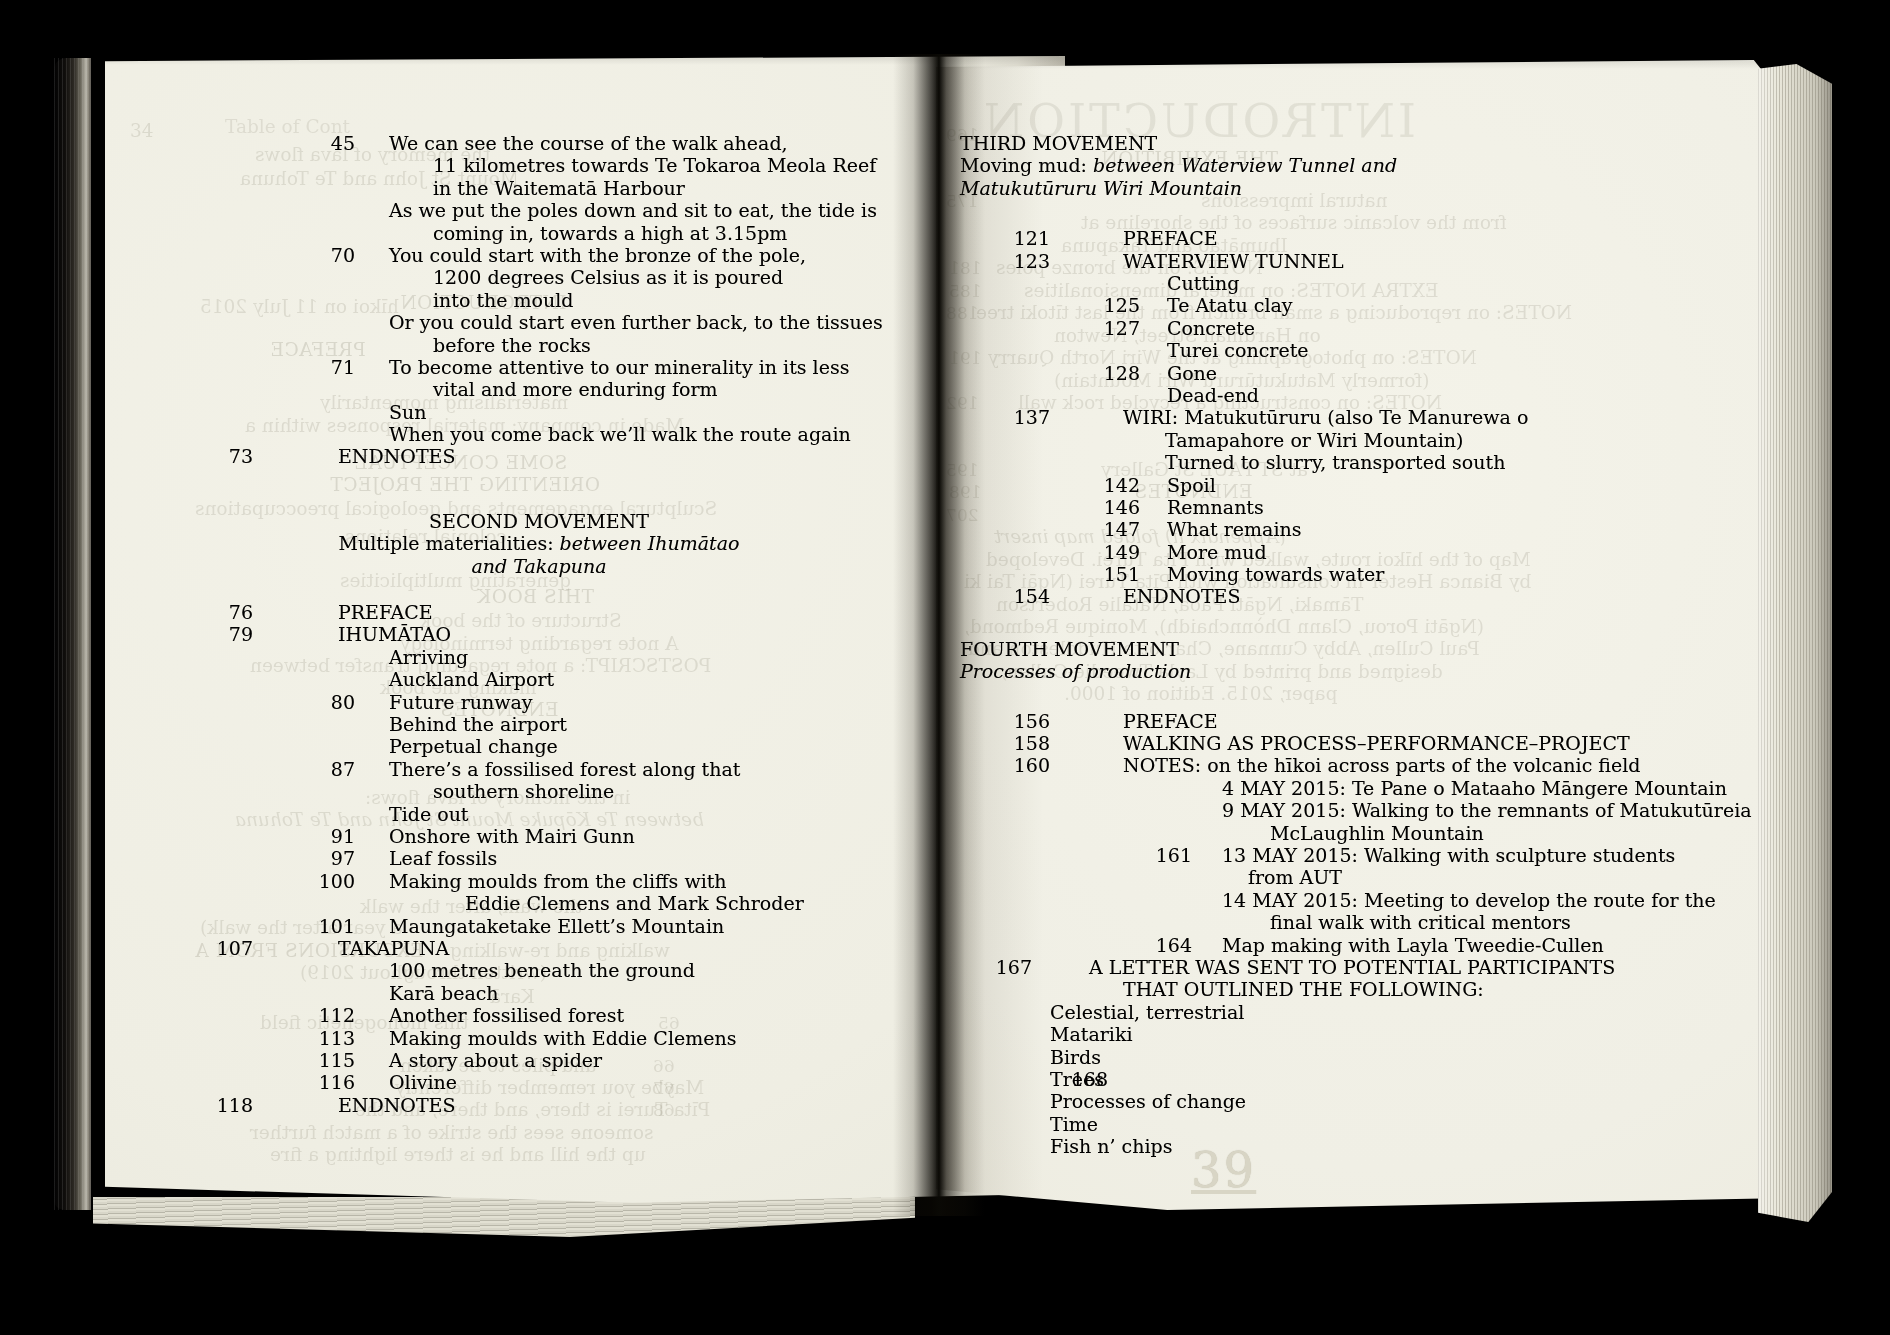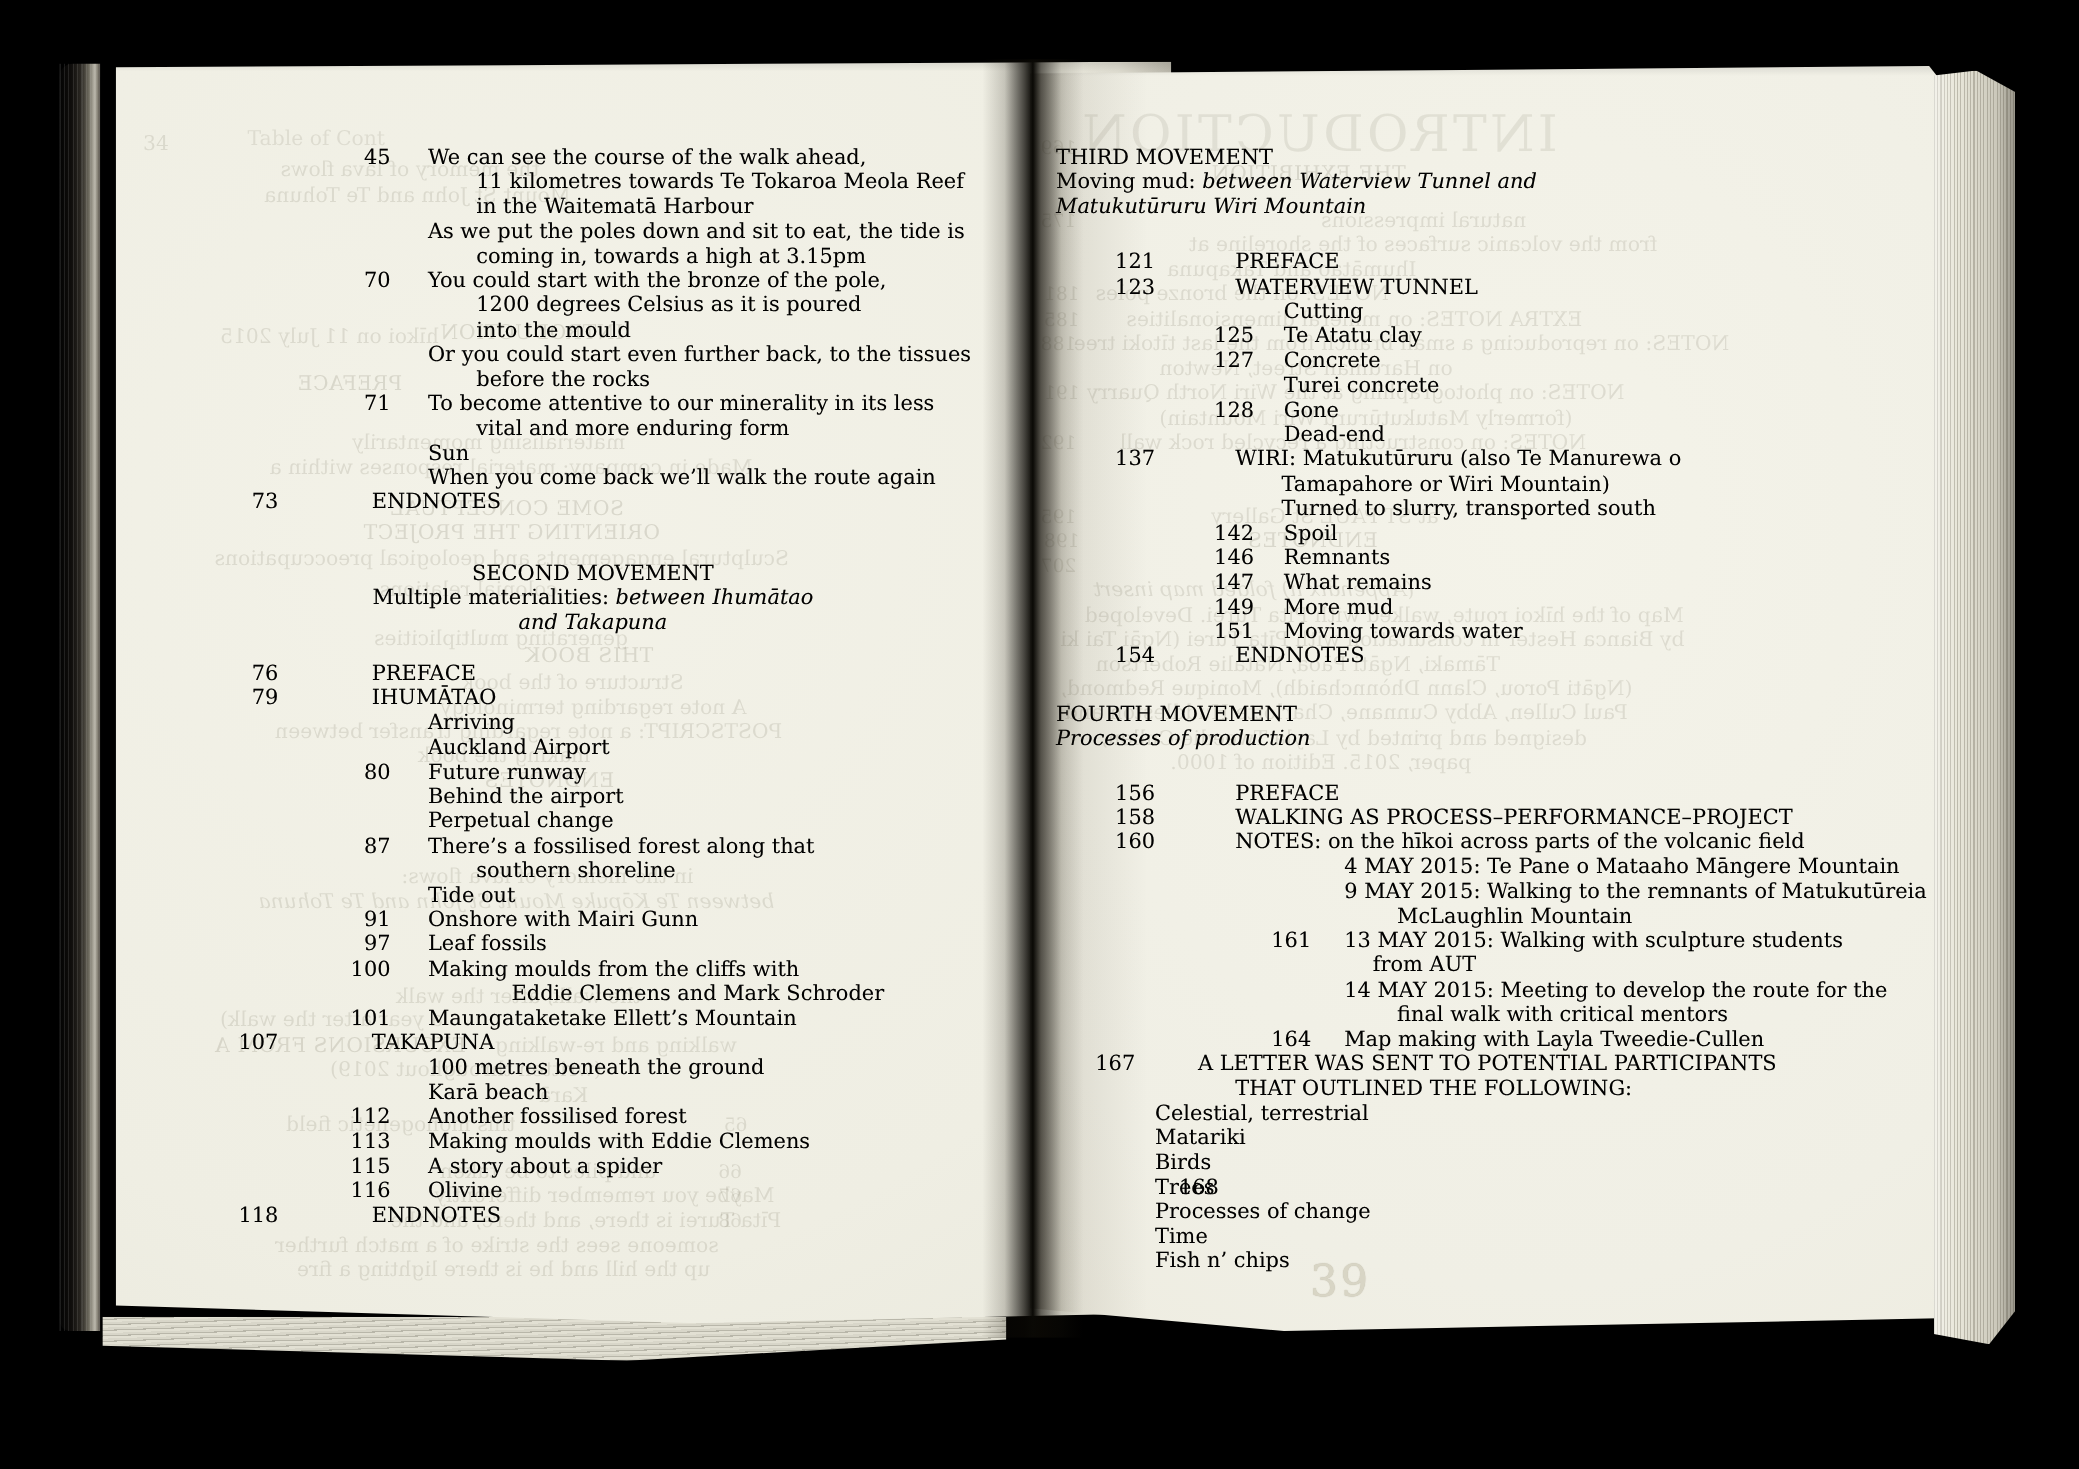--- a/index.html
+++ b/index.html
@@ -67,22 +67,22 @@
   .tc-right .rlc{padding-left:187px;}
   .tc-right .rx {padding-left:114px;} .tc-right .rx .num{width:172px;}
 
   .heading{line-height:22.4px;}
   .hl {margin-top:42px;margin-bottom:24px;padding-left:74px;text-align:center;}
   .hr {padding-right:68px;margin-left:24px;}
   .hr1{margin-bottom:28px;}
   .hr2{margin-top:30px;margin-bottom:27px;}
   .it{font-style:italic;}
 
-  .folio39{position:absolute;left:255px;top:1082px;font-size:40px;color:#d8d5c5;
-    letter-spacing:2px;text-shadow:0 0 1px rgba(175,170,150,.8);}
+  .folio39{position:absolute;left:255px;top:1082px;font-size:48px;color:#d8d5c5;
+    letter-spacing:2px;text-shadow:0 0 1px rgba(175,170,150,.8);text-decoration:underline;}
 
   
   .ghost{position:absolute;white-space:nowrap;font-size:18.5px;line-height:22px;
     color:#6f6a56;opacity:.16;transform:scaleX(-1);filter:blur(.5px);}
   .ghost.n{transform:none;}
   .ghost.gc{letter-spacing:.5px;opacity:.19;}
   .ghost.big{font-size:46px;letter-spacing:3px;opacity:.12;}
   .ghost.gnum{font-size:17px;}
 
   .gl0{left:25px;top:64px;}   .gl1{left:120px;top:60px;opacity:.14;}

